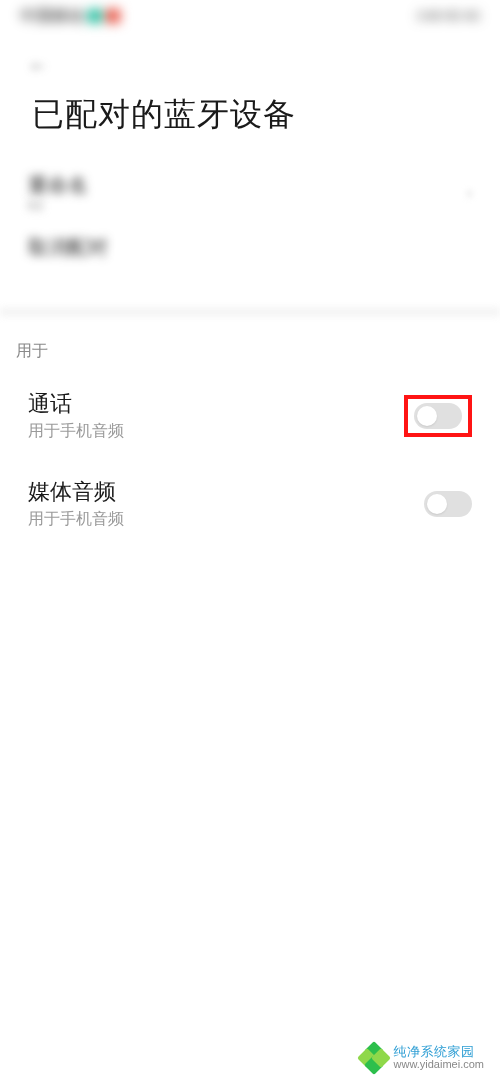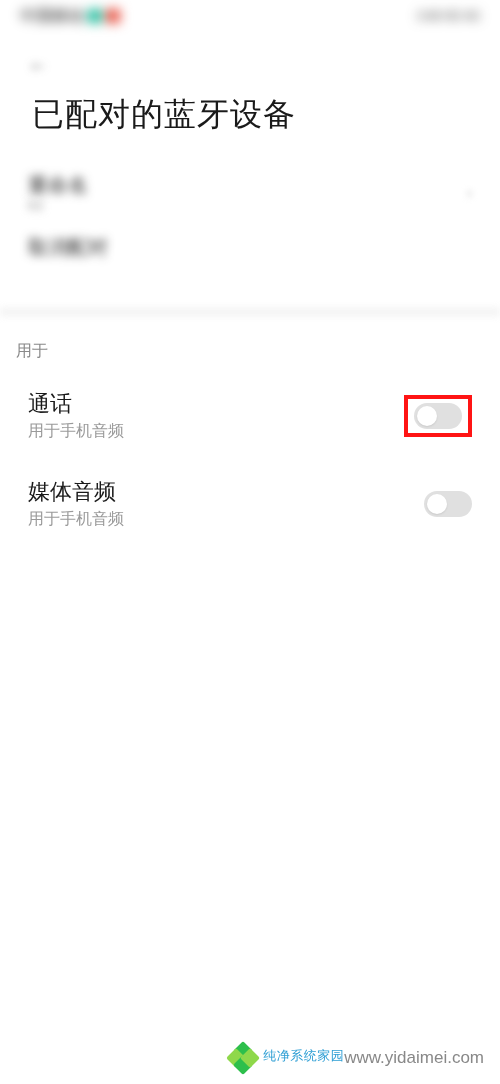--- a/index.html
+++ b/index.html
@@ -137,23 +137,23 @@
       position: absolute;
       width: 14px;
       height: 14px;
       border-radius: 2px;
       transform-origin: center;
     }
     .petal.g1 { background:#2dbf4c; top:0; left:7px; transform:rotate(45deg);}
     .petal.g2 { background:#8fd84a; top:7px; left:0; transform:rotate(45deg);}
     .petal.g3 { background:#2dbf4c; top:14px; left:7px; transform:rotate(45deg);}
     .petal.g4 { background:#8fd84a; top:7px; left:14px; transform:rotate(45deg);}
-    .wm-text { display: flex; flex-direction: row; line-height: 1.05; }
+    .wm-text { display: flex; flex-direction: column; line-height: 1.05; }
     .wm-line1 { font-size: 13px; color: #2e9ed4; font-weight: 500; letter-spacing: 0.5px;}
-    .wm-line2 { font-size: 17px; color: #888; }
+    .wm-line2 { font-size: 11px; color: #888; }
   </style>
 </head>
 <body>
 
   <div class="status-bar">
     <div class="status-left">
       <span>中国移动</span>
       <span class="status-dot dot-teal"></span>
       <span class="status-dot dot-red"></span>
     </div>

